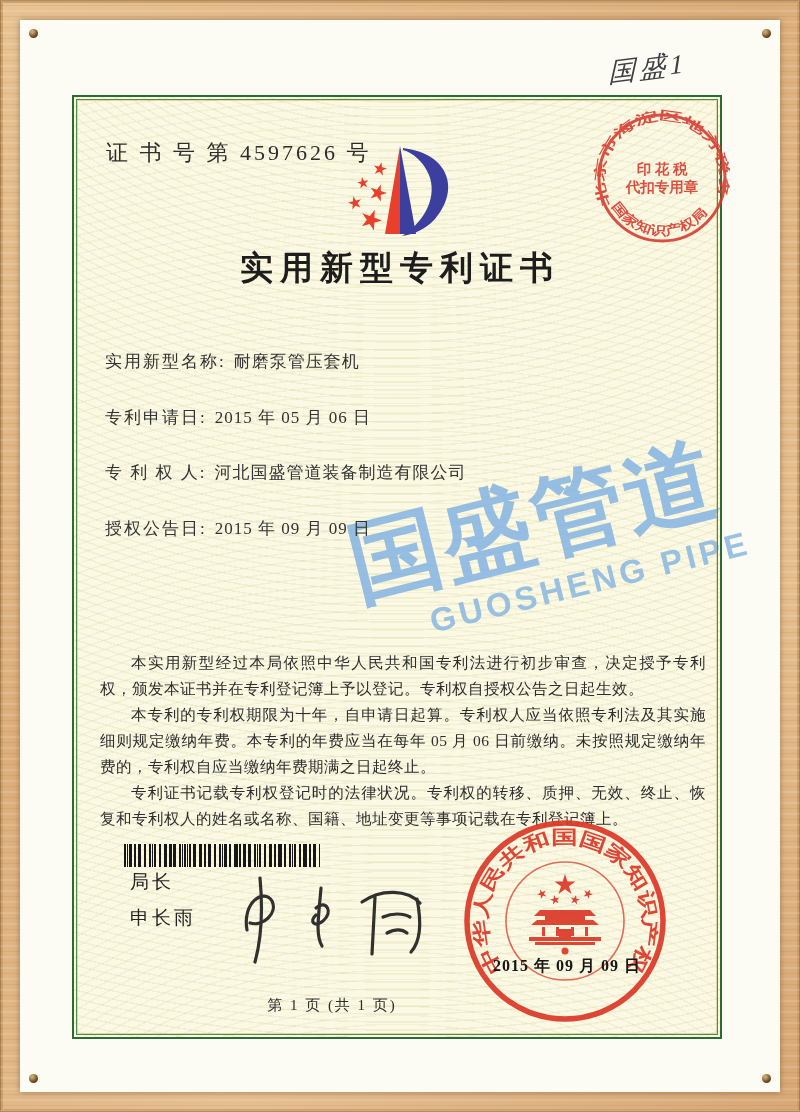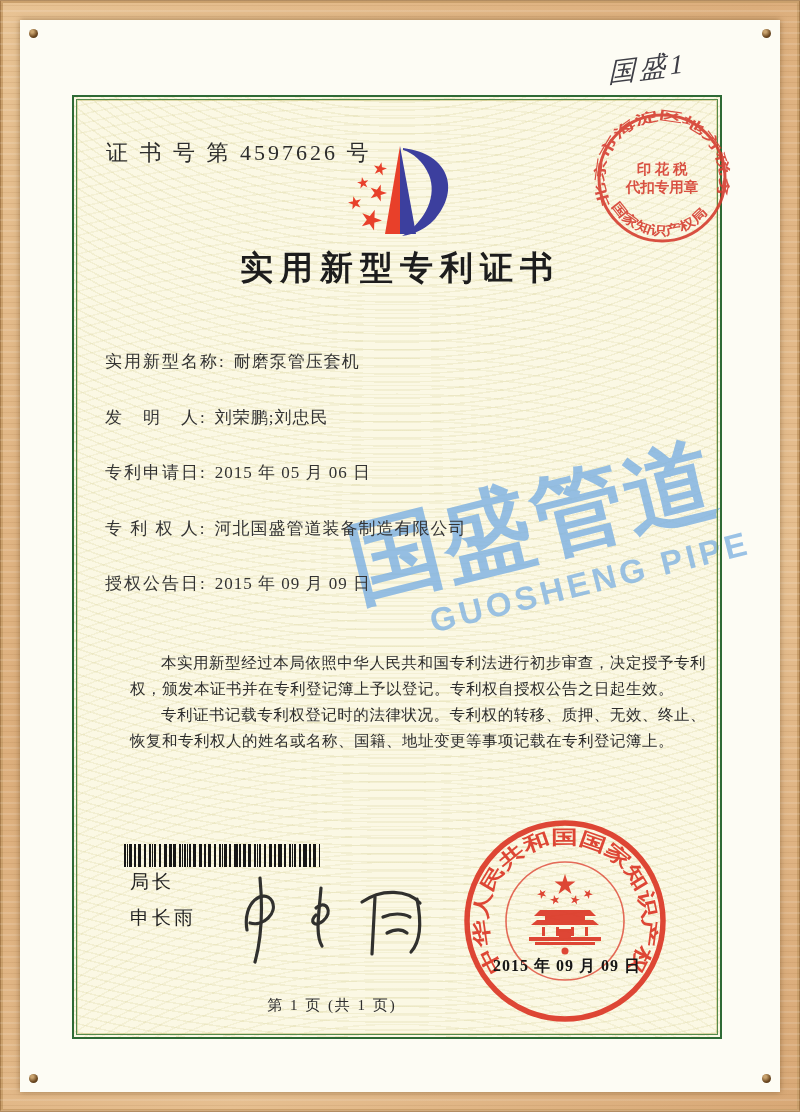--- a/index.html
+++ b/index.html
@@ -36,21 +36,21 @@
   .doc-title { left:0; top:246px; width:800px; text-align:center; font-size:33px;
          font-weight:bold; color:#1d1d1d; letter-spacing:7px; }
 
   .fields { left:105px; top:350px; width:560px; }
   .field-row { height:55.5px; font-size:17px; color:#333; display:flex; align-items:flex-start; }
   .field-label { white-space:pre; letter-spacing:2px; }
   .field-value { margin-left:8px; letter-spacing:1px; }
 
   .paras { left:100px; top:650px; width:606px; font-size:15.5px; line-height:26px;
          color:#2d2d2d; text-align:justify; }
-  .paras p { text-indent:2em; letter-spacing:.5px;margin-left:30px; }
+  .paras p { text-indent:2em; letter-spacing:.5px; }
 
   .barcode { left:124px; top:844px; width:196px; height:23px;
          background-image:
            repeating-linear-gradient(90deg,#161616 0 2px, rgba(0,0,0,0) 2px 5px),
            repeating-linear-gradient(90deg,#161616 0 1px, rgba(0,0,0,0) 1px 7px),
            repeating-linear-gradient(90deg, rgba(0,0,0,0) 0 3px, #161616 3px 4px, rgba(0,0,0,0) 4px 11px); }
 
   .sig-block { left:130px; top:864px; font-size:19px; color:#222; letter-spacing:3px;
          font-family:"Liberation Sans", sans-serif; line-height:36px; }
   .sig-svg { left:222px; top:872px; }
@@ -110,39 +110,36 @@
   </svg>
 
   <div class="abs doc-title z2">实用新型专利证书</div>
 
   <div class="abs fields z2">
     <div class="field-row">
       <span class="field-label">实用新型名称:</span>
       <span class="field-value">耐磨泵管压套机</span>
     </div>
     <div class="field-row">
-      <span class="field-label">发　明　人:</span>
-      <span class="field-value">刘荣鹏;刘忠民</span>
-    </div>
-    <div class="field-row">
       <span class="field-label">专利申请日:</span>
       <span class="field-value">2015 年 05 月 06 日</span>
     </div>
     <div class="field-row">
       <span class="field-label">专 利 权 人:</span>
       <span class="field-value">河北国盛管道装备制造有限公司</span>
     </div>
     <div class="field-row">
       <span class="field-label">授权公告日:</span>
       <span class="field-value">2015 年 09 月 09 日</span>
     </div>
   </div>
 
   <div class="abs paras z2">
     <p>本实用新型经过本局依照中华人民共和国专利法进行初步审查，决定授予专利权，颁发本证书并在专利登记簿上予以登记。专利权自授权公告之日起生效。</p>
+    <p>本专利的专利权期限为十年，自申请日起算。专利权人应当依照专利法及其实施细则规定缴纳年费。本专利的年费应当在每年 05 月 06 日前缴纳。未按照规定缴纳年费的，专利权自应当缴纳年费期满之日起终止。</p>
     <p>专利证书记载专利权登记时的法律状况。专利权的转移、质押、无效、终止、恢复和专利权人的姓名或名称、国籍、地址变更等事项记载在专利登记簿上。</p>
   </div>
 
   <div class="abs barcode z2"></div>
 
   <div class="abs sig-block z2">
     <div>局长</div>
     <div>申长雨</div>
   </div>
   <svg class="abs sig-svg z2" width="212" height="96" viewBox="0 0 212 96">

